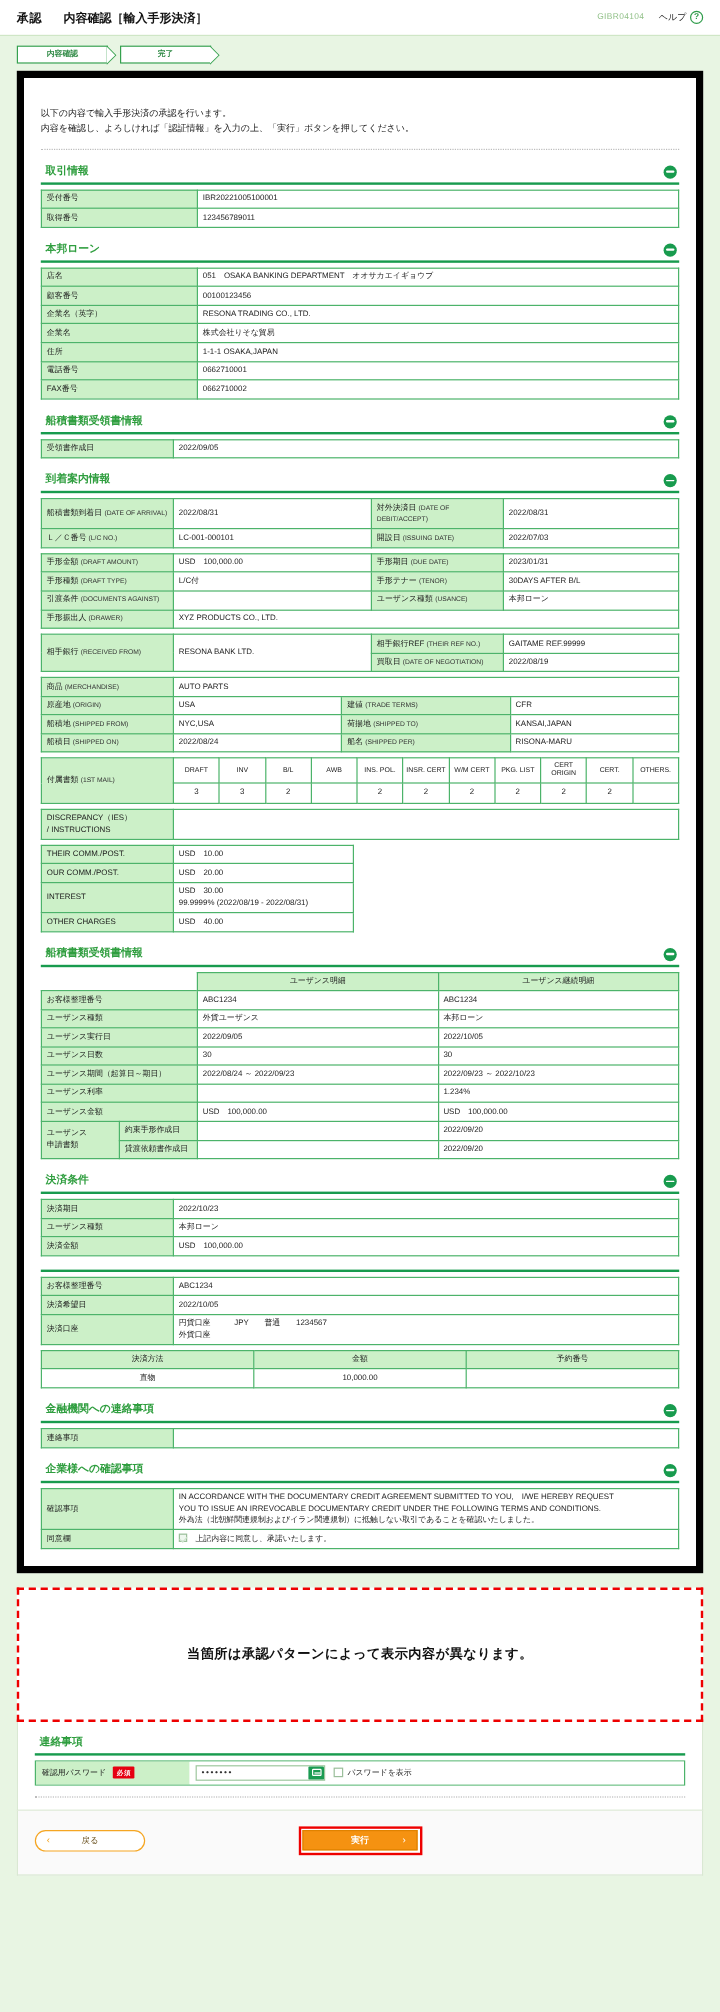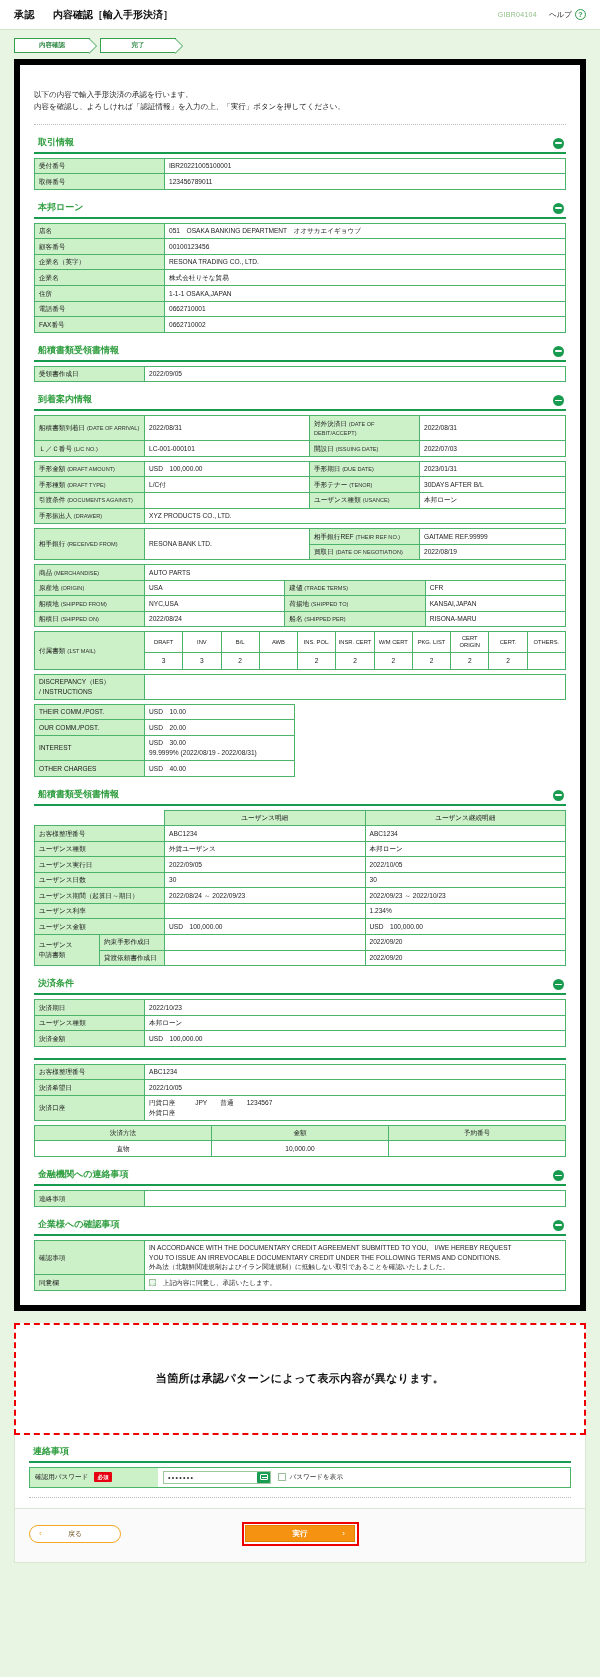--- a/index.html
+++ b/index.html
@@ -205,21 +205,21 @@
     width: 92px; height: 18px; border: 1.2px solid #f5a623; border-radius: 9px;
     background: #ffffff; color: #6b5220; font-size: 7px;
     display: flex; align-items: center; justify-content: center; position: relative;
   }
   .btn-back .chev { position: absolute; left: 9px; color: #f5a623; font-size: 8px; }
   .btn-exec-wrap {
     margin-left: auto; margin-right: auto;
     border: 2.5px solid #ee0000; padding: 1.5px; background: #fff;
   }
   .btn-exec {
-    width: 110px; height: 17px; background: #f59211;
+    width: 96px; height: 17px; background: #f59211;
     border: 1px solid #e08200; color: #ffffff; font-size: 7.5px; font-weight: bold;
     display: flex; align-items: center; justify-content: center; position: relative;
   }
   .btn-exec .chev { position: absolute; right: 9px; font-size: 8px; font-weight: normal; }
   .btn-rightpad { width: 92px; }
   .bottom-space { height: 14px; }
 </style>
 </head>
 <body>
 

